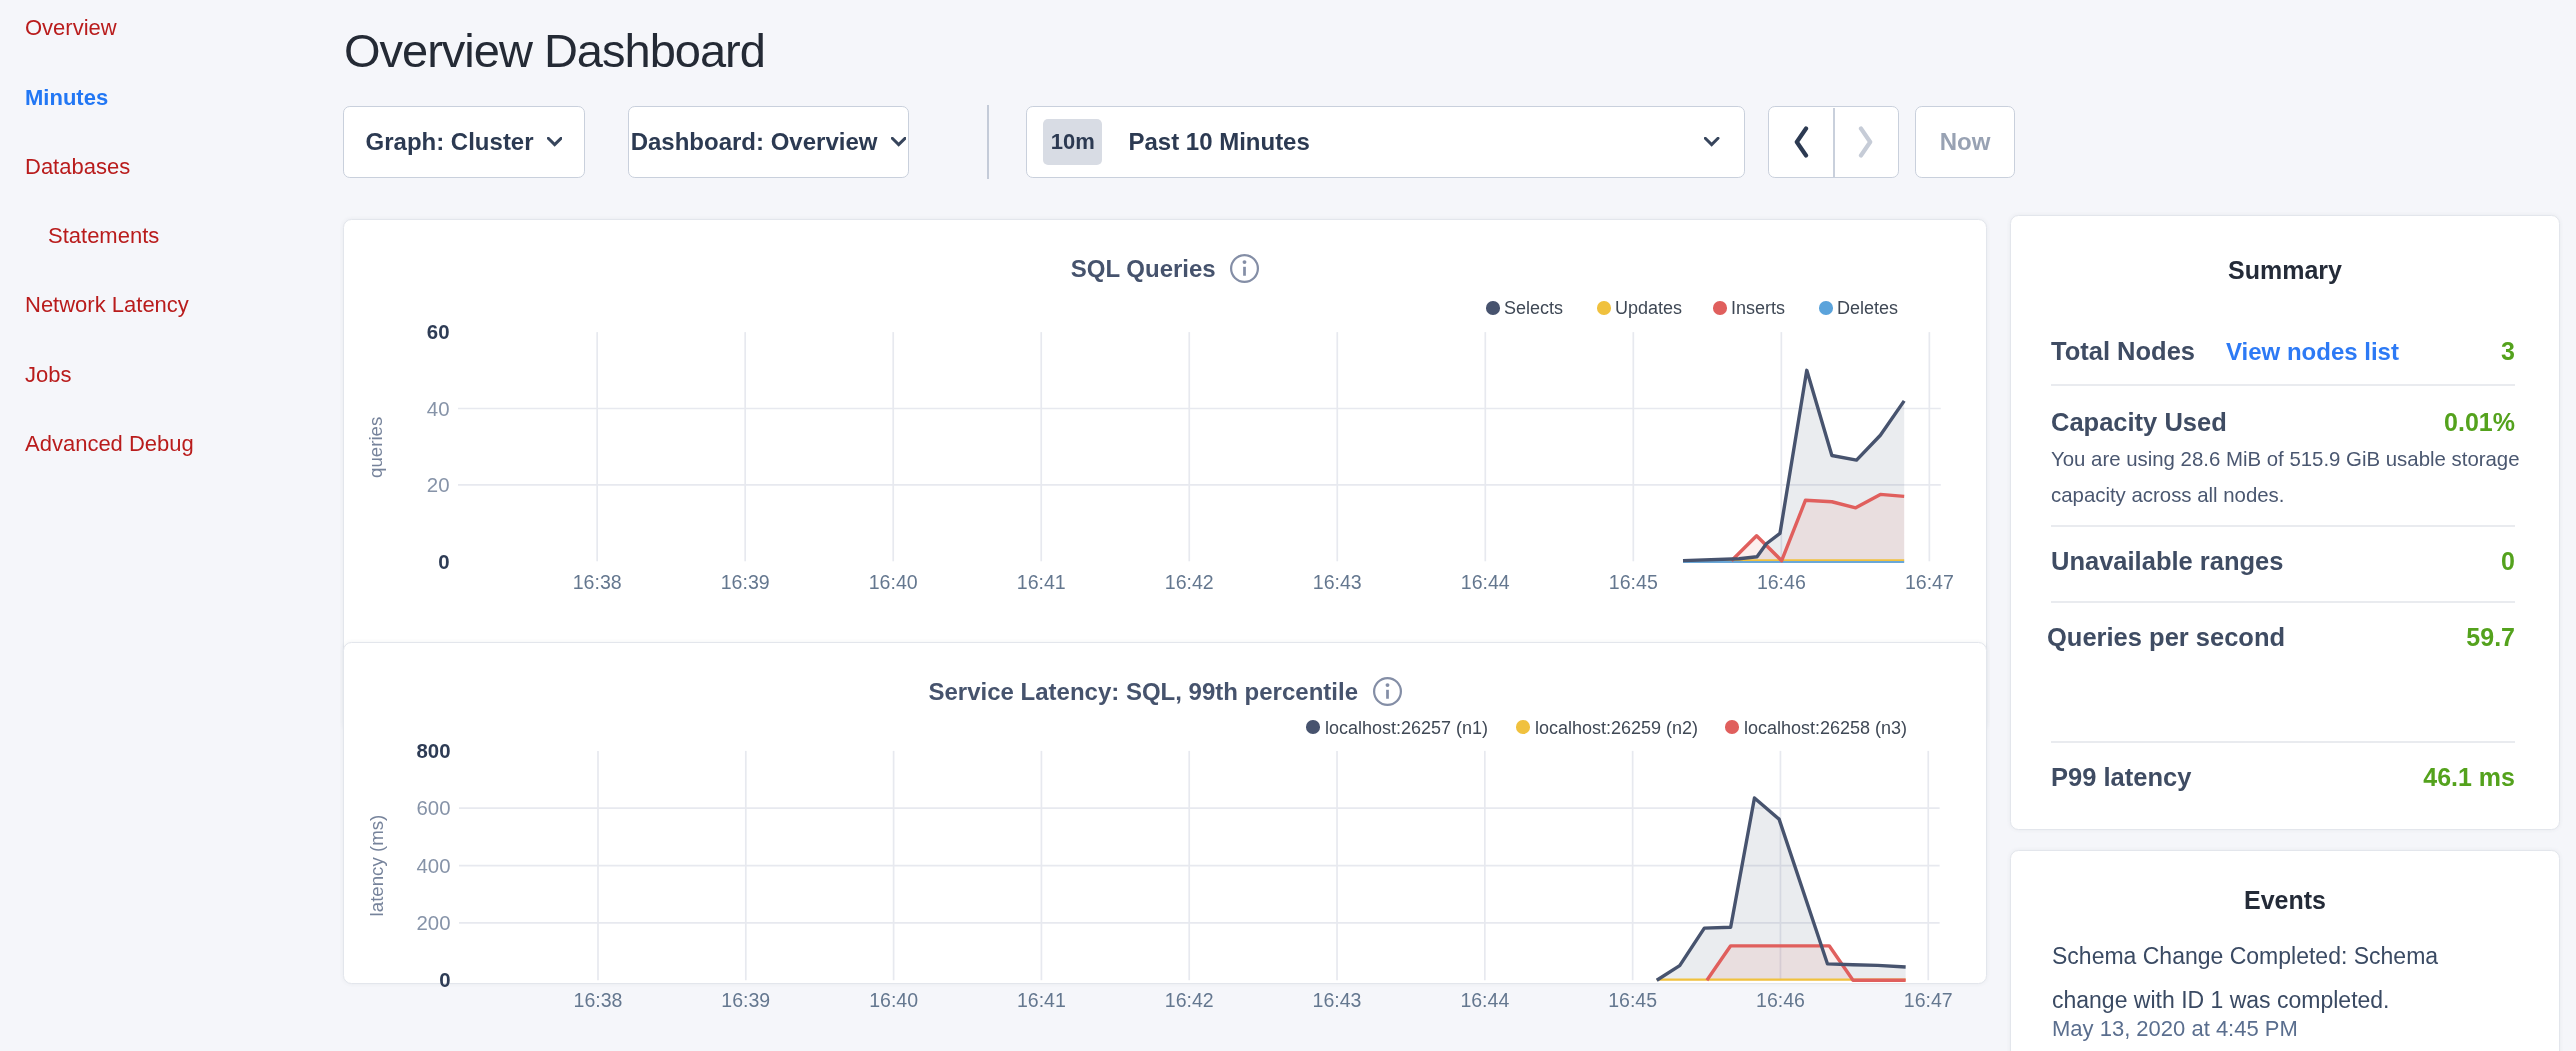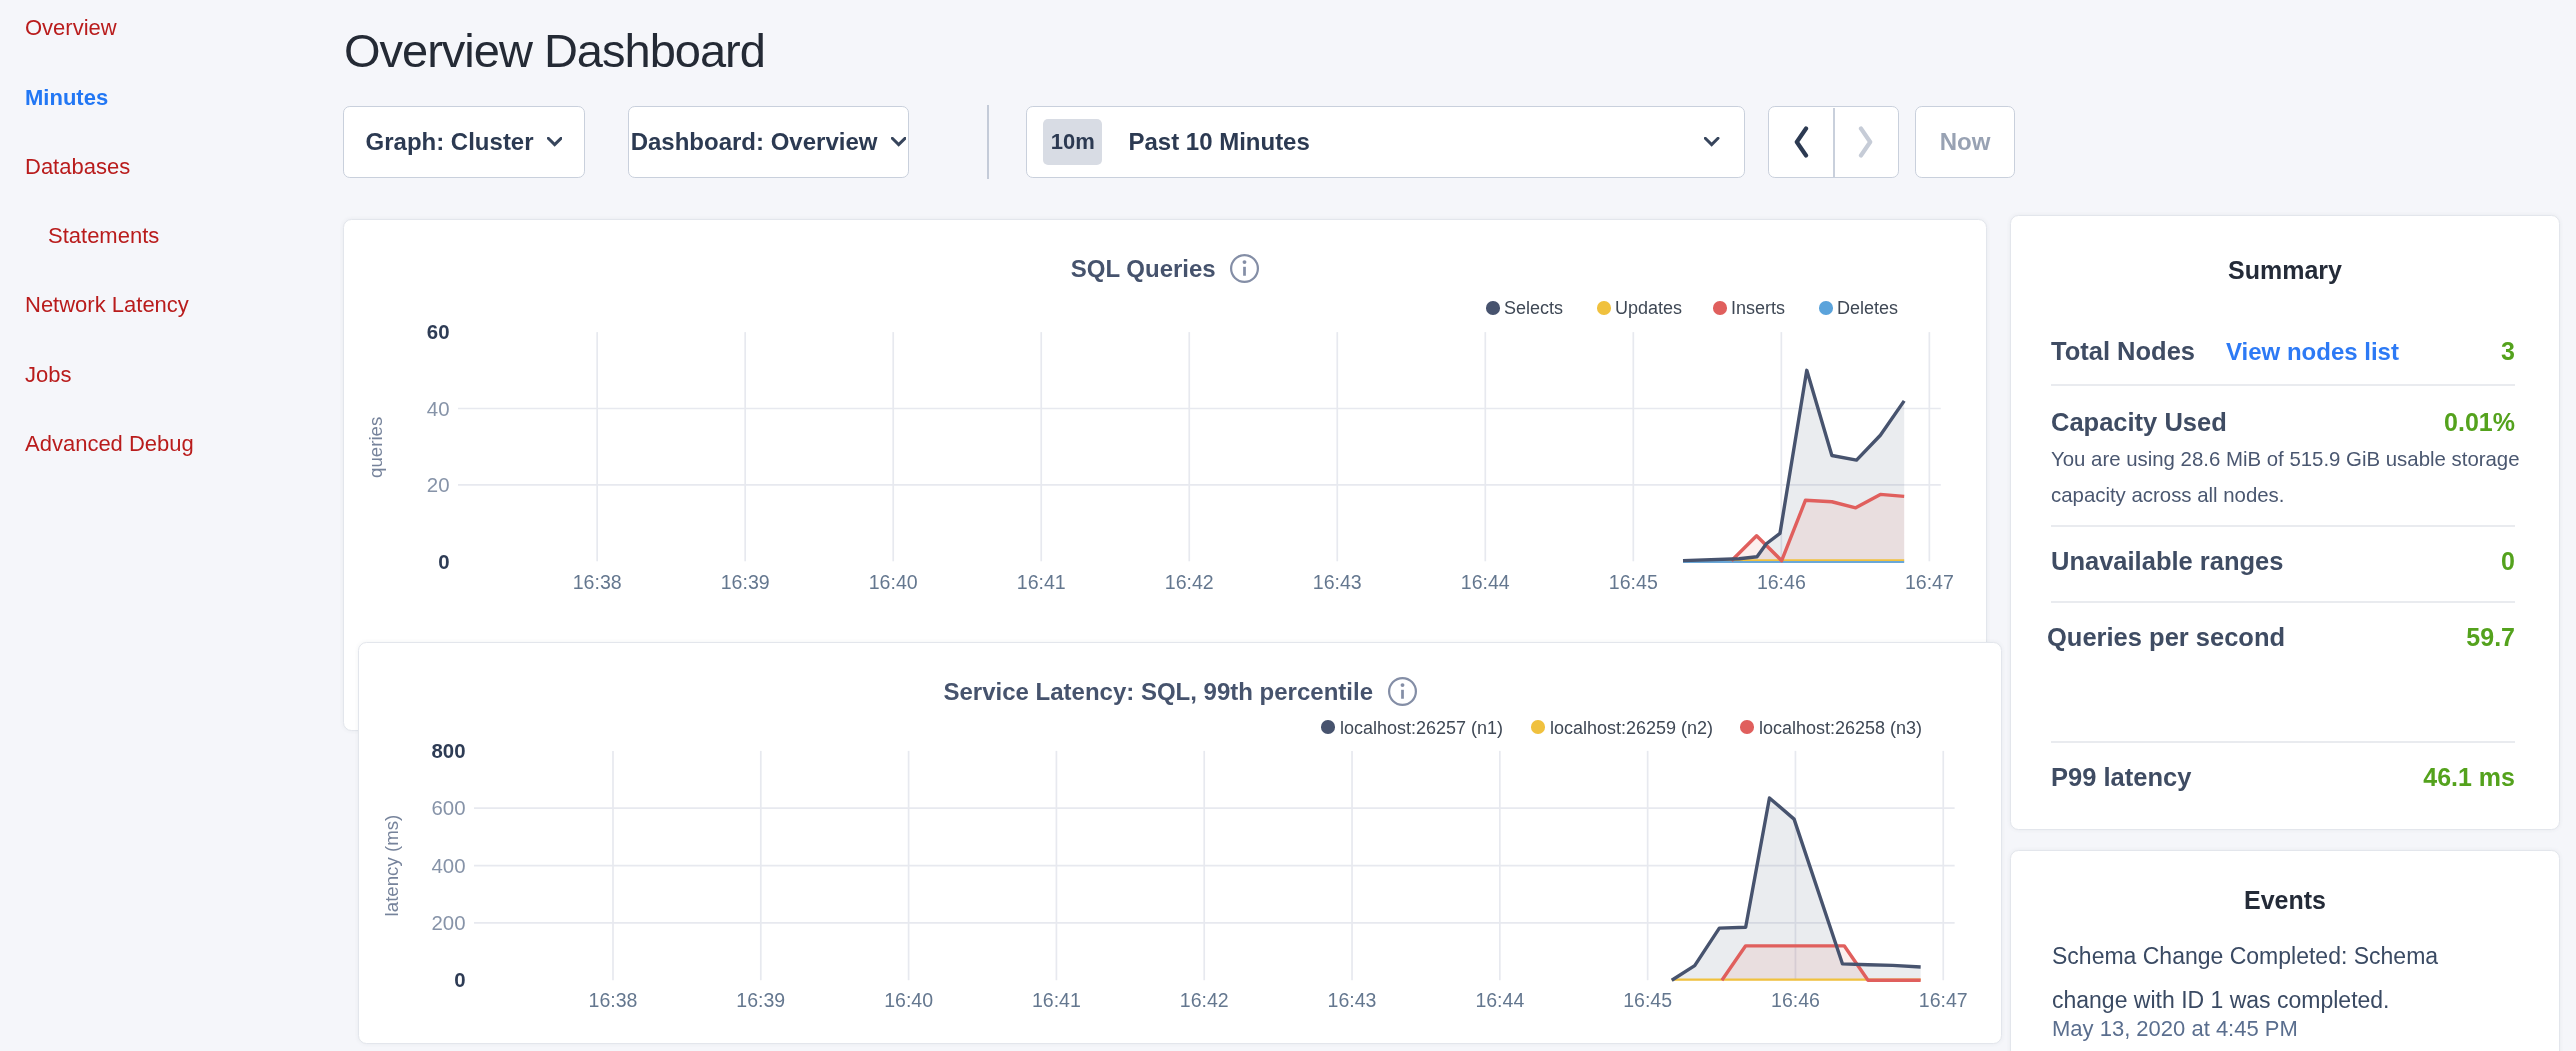--- a/index.html
+++ b/index.html
@@ -109,21 +109,21 @@
 <div class="dot" style="left:1142px; top:81px; background:#47536e;"></div>
     <div class="lgd" style="left:1160px; top:79px;">Selects</div>
 <div class="dot" style="left:1253px; top:81px; background:#f0c13e;"></div>
     <div class="lgd" style="left:1271px; top:79px;">Updates</div>
 <div class="dot" style="left:1369px; top:81px; background:#e05f5d;"></div>
     <div class="lgd" style="left:1387px; top:79px;">Inserts</div>
 <div class="dot" style="left:1475px; top:81px; background:#5ba3db;"></div>
     <div class="lgd" style="left:1493px; top:79px;">Deletes</div>
 </div>
 
-<div class="panel" style="left:358px; top:642px; width:1644px; height:402px;">
+<div class="panel" style="left:343px; top:642px; width:1644px; height:342px;">
 <div class="ptitle" style="top:34px;">Service Latency: SQL, 99th percentile <svg width="29" height="29" viewBox="0 0 34 34">
         <circle cx="17" cy="17" r="15.7" fill="none" stroke="#848ea6" stroke-width="2.6"></circle>
         <line x1="17" y1="15" x2="17" y2="25.5" stroke="#848ea6" stroke-width="3.2"></line>
         <circle cx="17" cy="9.5" r="2.3" fill="#848ea6"></circle>
       </svg></div>
 <svg class="abs" style="left:0;top:0;" width="1641" height="395" viewBox="0 0 1929 465">
   <g stroke="#e7e9ef" stroke-width="2">
     <line x1="297.6" y1="127" x2="297.6" y2="397"></line>
         <line x1="471.6" y1="127" x2="471.6" y2="397"></line>
         <line x1="645.6" y1="127" x2="645.6" y2="397"></line>

